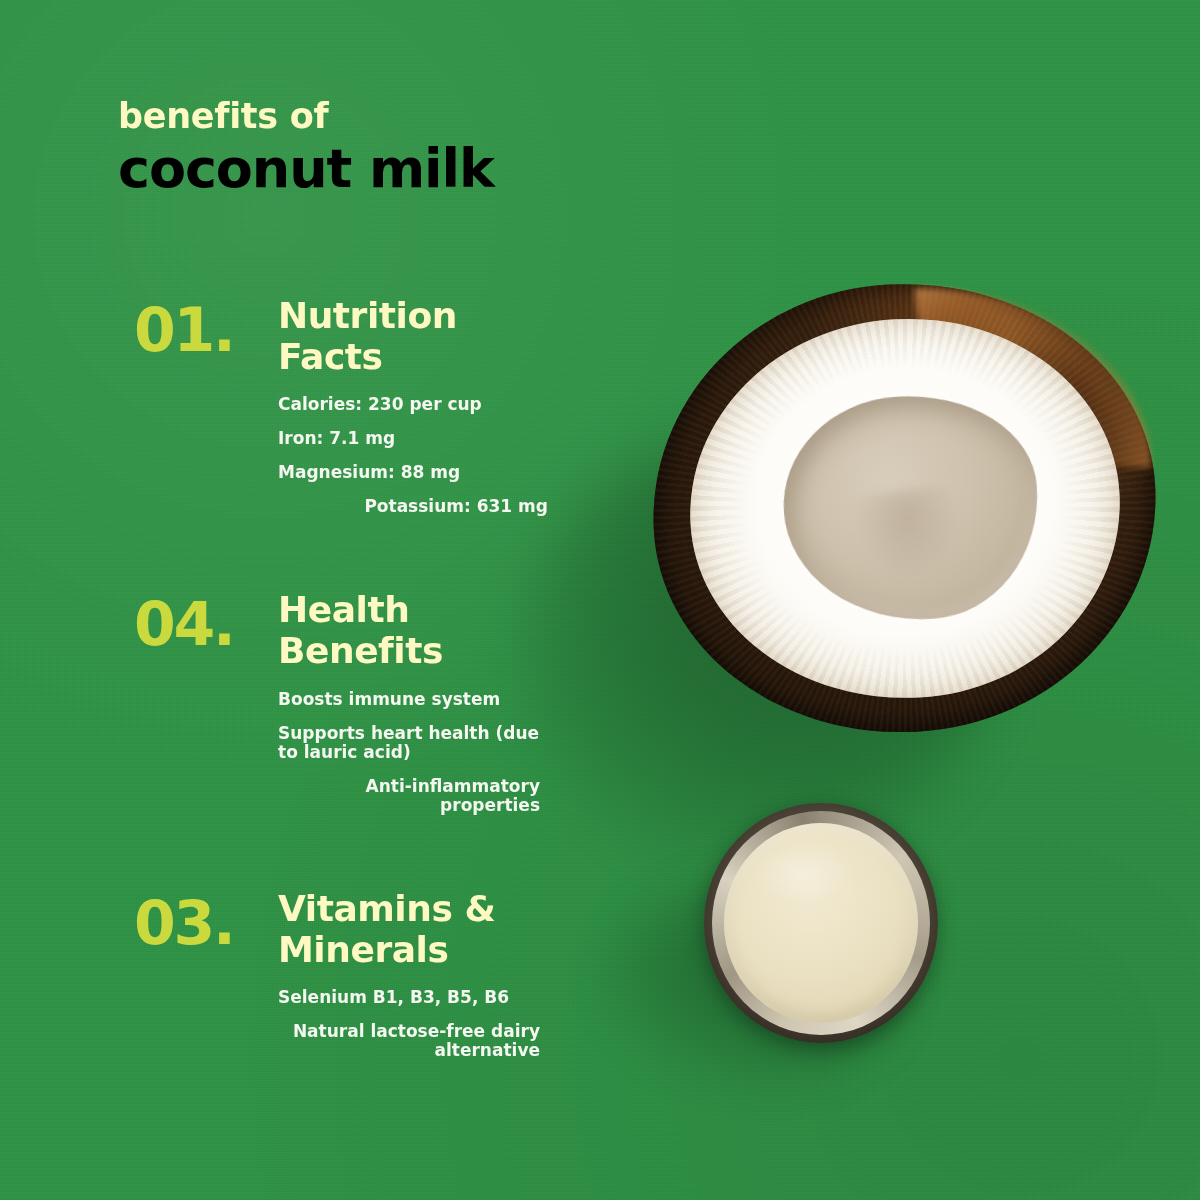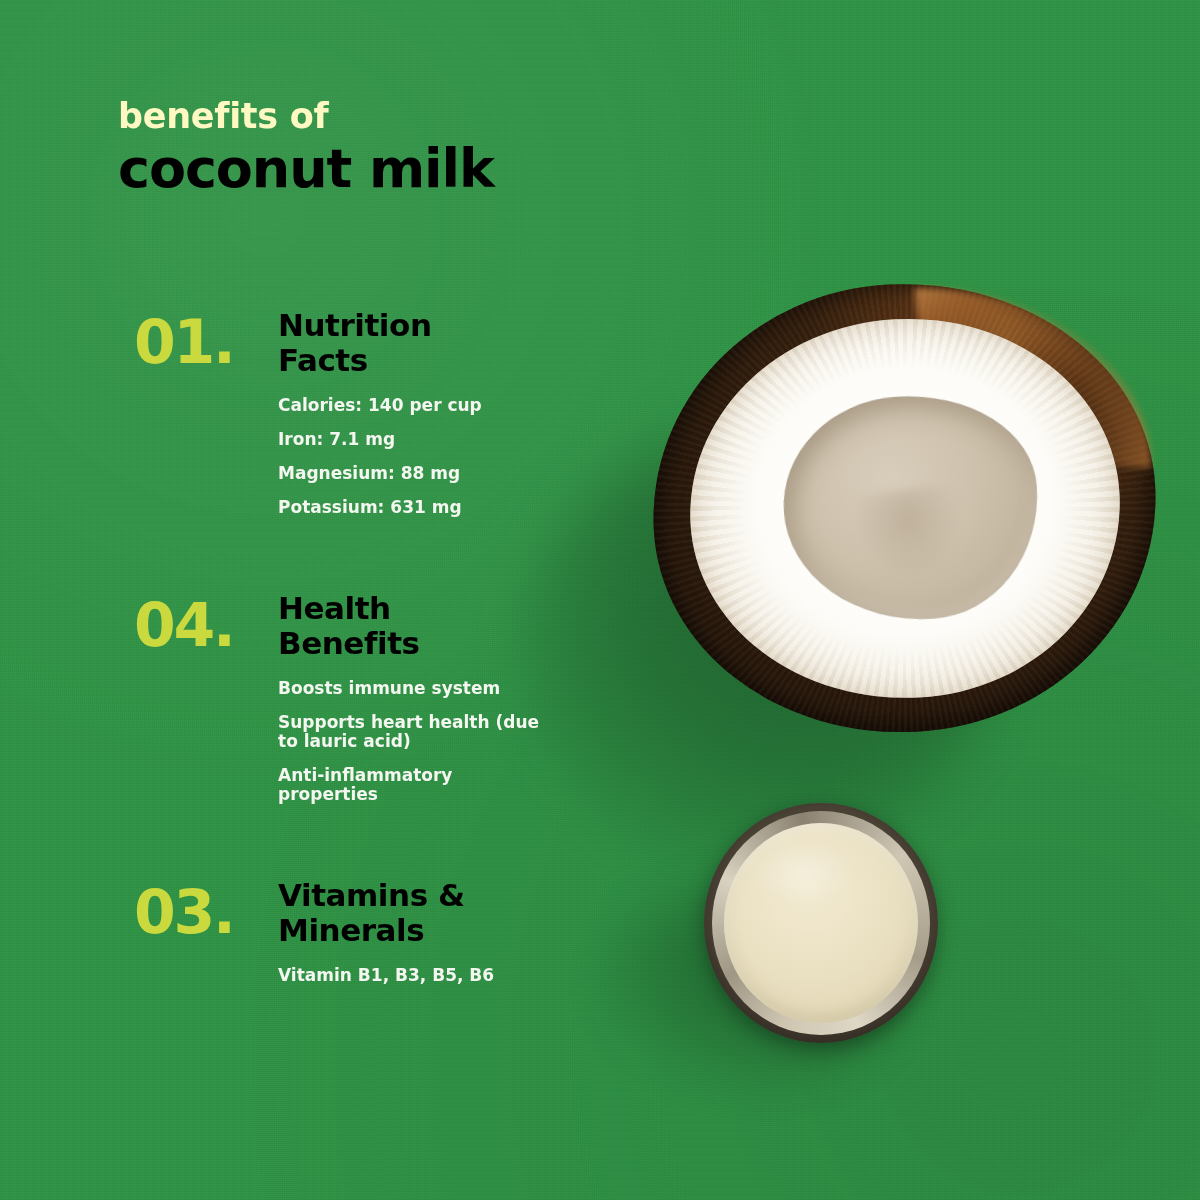--- a/index.html
+++ b/index.html
@@ -51,21 +51,21 @@
     font-weight: 700;
     letter-spacing: -1.1px;
     line-height: 1.03;
     color: #000000;
   }
 
   
   #sections {
     position: absolute;
     left: 118px;
-    top: 308px;
+    top: 296px;
     width: 460px;
   }
   .section {
     position: relative;
     min-height: 60px;
   }
   .section + .section { margin-top: 74px; }
 
   .sec-number {
     position: absolute;
@@ -75,39 +75,39 @@
     font-size: 60px;
     font-weight: 700;
     letter-spacing: -2.2px;
     line-height: 1;
     color: #c9d93e;
   }
   .sec-body {
     margin-left: 160px;
   }
   .sec-title {
-    font-size: 31px;
+    font-size: 36px;
     font-weight: 700;
     letter-spacing: -0.45px;
     line-height: 1.13;
-    color: #000000;
+    color: #fef9c3;
     white-space: pre-line;
   }
   .sec-items {
     margin-top: 18px;
   }
   .sec-item {
     font-size: 17px;
     font-weight: 600;
     line-height: 1.12;
     color: #f4f6f0;
     margin-bottom: 15px;
     max-width: 270px;
   }
-  .sec-item:last-child { margin-bottom: 0; }
+  .sec-item:last-child { margin-bottom: 0; text-align: right; }
 
   
   .section.wide .sec-item { max-width: 262px; }
 
   
   #photo {
     position: absolute;
     inset: 0;
     pointer-events: none;
   }
@@ -316,21 +316,21 @@
   </div>
 
   <div id="sections">
 
     <div class="section">
       <div class="sec-number">01.</div>
       <div class="sec-body">
         <div class="sec-title">Nutrition
 Facts</div>
         <div class="sec-items">
-          <div class="sec-item">Calories: 140 per cup</div>
+          <div class="sec-item">Calories: 230 per cup</div>
           <div class="sec-item">Iron: 7.1 mg</div>
           <div class="sec-item">Magnesium: 88 mg</div>
           <div class="sec-item">Potassium: 631 mg</div>
         </div>
       </div>
     </div>
 
     <div class="section wide">
       <div class="sec-number">04.</div>
       <div class="sec-body">
@@ -343,19 +343,20 @@
         </div>
       </div>
     </div>
 
     <div class="section wide">
       <div class="sec-number">03.</div>
       <div class="sec-body">
         <div class="sec-title">Vitamins &amp;
 Minerals</div>
         <div class="sec-items">
-          <div class="sec-item">Vitamin B1, B3, B5, B6</div>
+          <div class="sec-item">Selenium B1, B3, B5, B6</div>
+          <div class="sec-item">Natural lactose-free dairy alternative</div>
         </div>
       </div>
     </div>
 
   </div>
 </div>
 
 </body></html>

